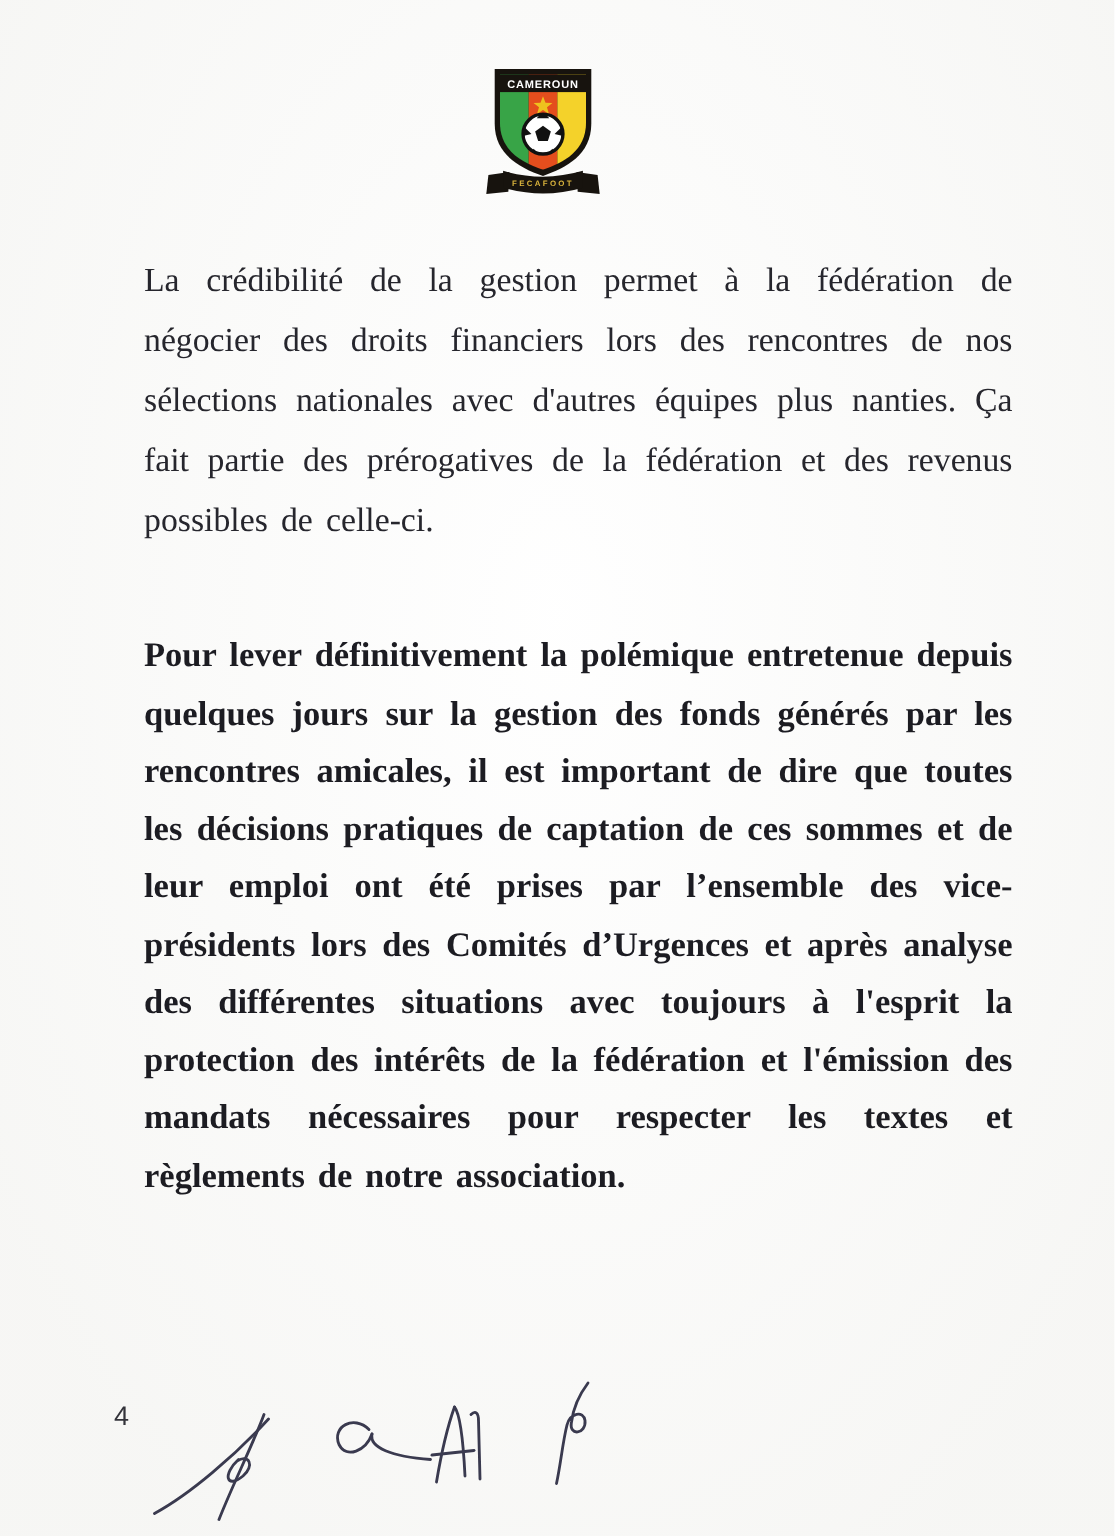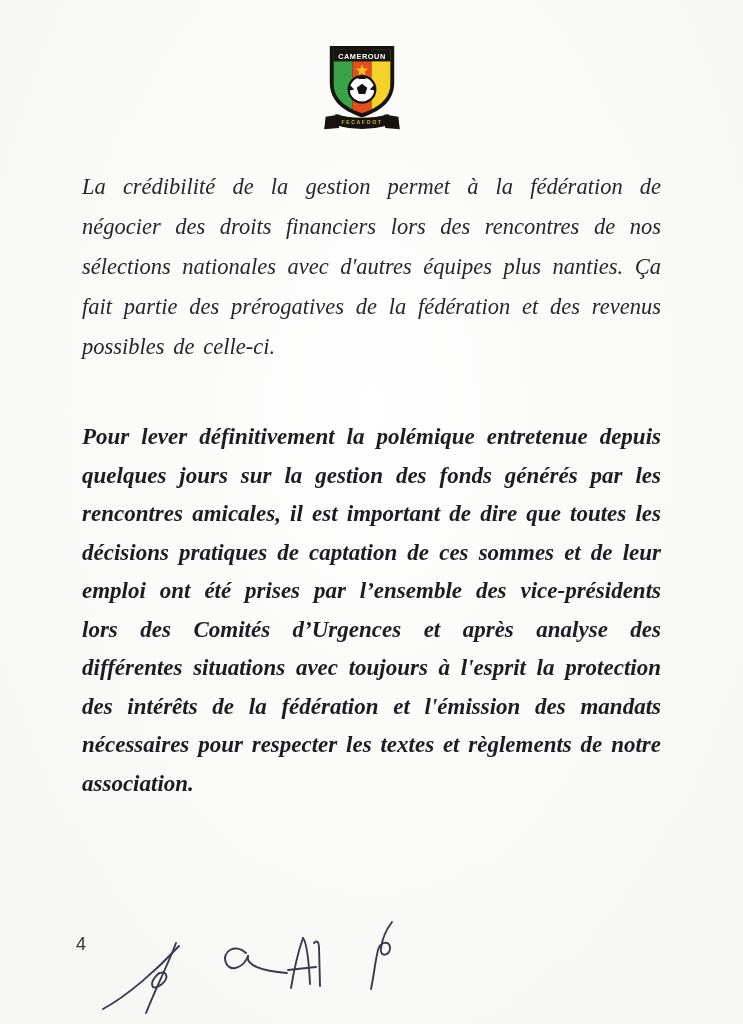--- a/index.html
+++ b/index.html
@@ -28,27 +28,26 @@
     left: 320px;
     top: 40px;
     width: 84px;
     height: 96px;
   }
   .crest svg { display: block; width: 100%; height: 100%; }
 
   
   .doc-text {
     position: absolute;
-    left: 82px;
+    left: 96px;
     width: 579px;
     color: #23232a;
     text-align: justify;
     text-justify: inter-word;
     hyphens: none;
-    font-style: italic;
   }
   .para-1 {
     top: 144px;
     font-size: 22.5px;
     line-height: 40px;
     font-weight: 400;
     word-spacing: 0.14em;
     color: #26262d;
   }
   .para-2 {

